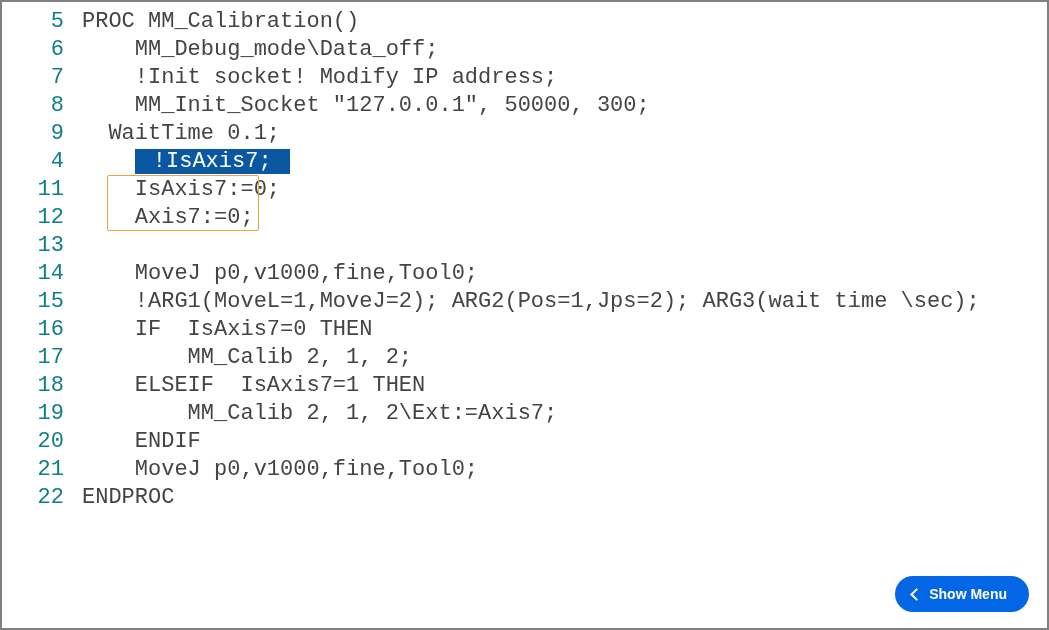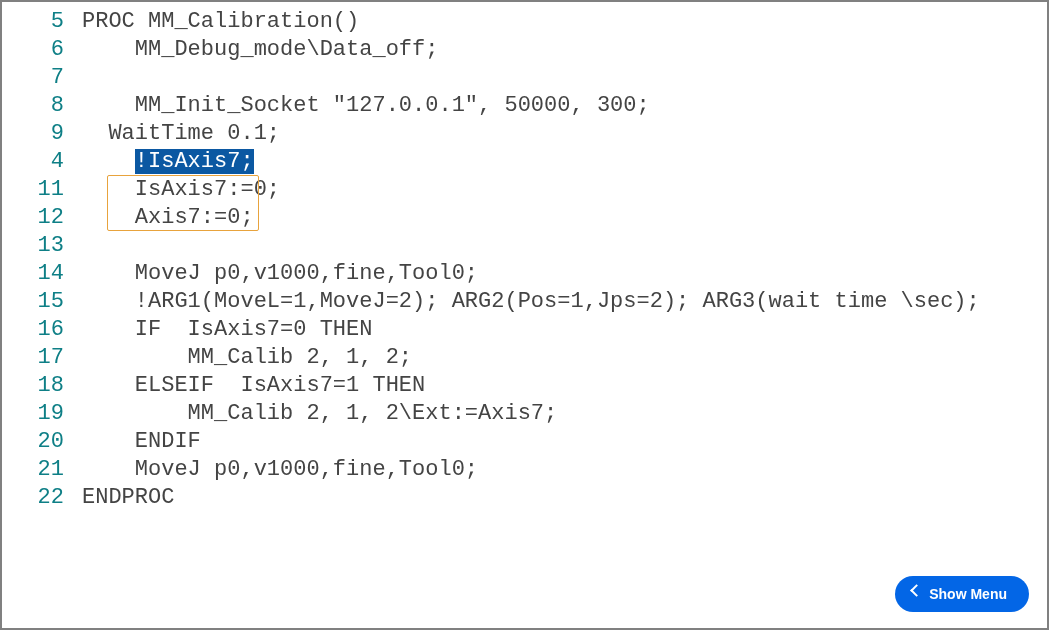--- a/index.html
+++ b/index.html
@@ -33,63 +33,63 @@
       padding-right: 18px;
       flex-shrink: 0;
     }
     .line-content {
       color: #444444;
       position: relative;
     }
     .highlight-selected {
       background: #0B58A2;
       color: #ffffff;
-      padding: 0 0;
+      padding: 0 18px;
     }
     .orange-box {
       position: absolute;
       border: 1.5px solid #e8a33d;
       border-radius: 2px;
       pointer-events: none;
     }
     .show-menu-btn {
       position: absolute;
       bottom: 16px;
       right: 18px;
       background: #0366E6;
       color: #ffffff;
       border: none;
       border-radius: 22px;
       padding: 10px 22px 10px 14px;
       font-size: 14px;
       font-weight: 600;
       font-family: Arial, sans-serif;
       display: flex;
-      align-items: flex-start;
+      align-items: center;
       gap: 8px;
       cursor: pointer;
       margin-top: 46px;
     }
     .chevron-left {
       display: inline-block;
       width: 9px;
       height: 9px;
       border-left: 2.5px solid #ffffff;
       border-bottom: 2.5px solid #ffffff;
       transform: rotate(45deg);
       margin-left: 3px;
     }
   </style>
 </head>
 <body>
 
 <div class="code-container" id="code-block">
     <div class="code-line"><span class="line-number">5</span><span class="line-content">PROC MM_Calibration()</span></div>
     <div class="code-line"><span class="line-number">6</span><span class="line-content">    MM_Debug_mode\Data_off;</span></div>
-    <div class="code-line"><span class="line-number">7</span></div>
+    <div class="code-line"><span class="line-number">7</span><span class="line-content">    !Init socket! Modify IP address;</span></div>
     <div class="code-line"><span class="line-number">8</span><span class="line-content">    MM_Init_Socket "127.0.0.1", 50000, 300;</span></div>
     <div class="code-line"><span class="line-number">9</span><span class="line-content">  WaitTime 0.1;</span></div>
     <div class="code-line"><span class="line-number">4</span><span class="line-content">    <span class="highlight-selected">!IsAxis7;</span></span></div>
     <div class="code-line"><span class="line-number">11</span><span class="line-content">    IsAxis7:=0;</span></div>
     <div class="code-line"><span class="line-number">12</span><span class="line-content">    Axis7:=0;</span></div>
     <div class="code-line"><span class="line-number">13</span></div>
     <div class="code-line"><span class="line-number">14</span><span class="line-content">    MoveJ p0,v1000,fine,Tool0;</span></div>
     <div class="code-line"><span class="line-number">15</span><span class="line-content">    !ARG1(MoveL=1,MoveJ=2); ARG2(Pos=1,Jps=2); ARG3(wait time \sec);</span></div>
     <div class="code-line"><span class="line-number">16</span><span class="line-content">    IF  IsAxis7=0 THEN</span></div>
     <div class="code-line"><span class="line-number">17</span><span class="line-content">        MM_Calib 2, 1, 2;</span></div>

